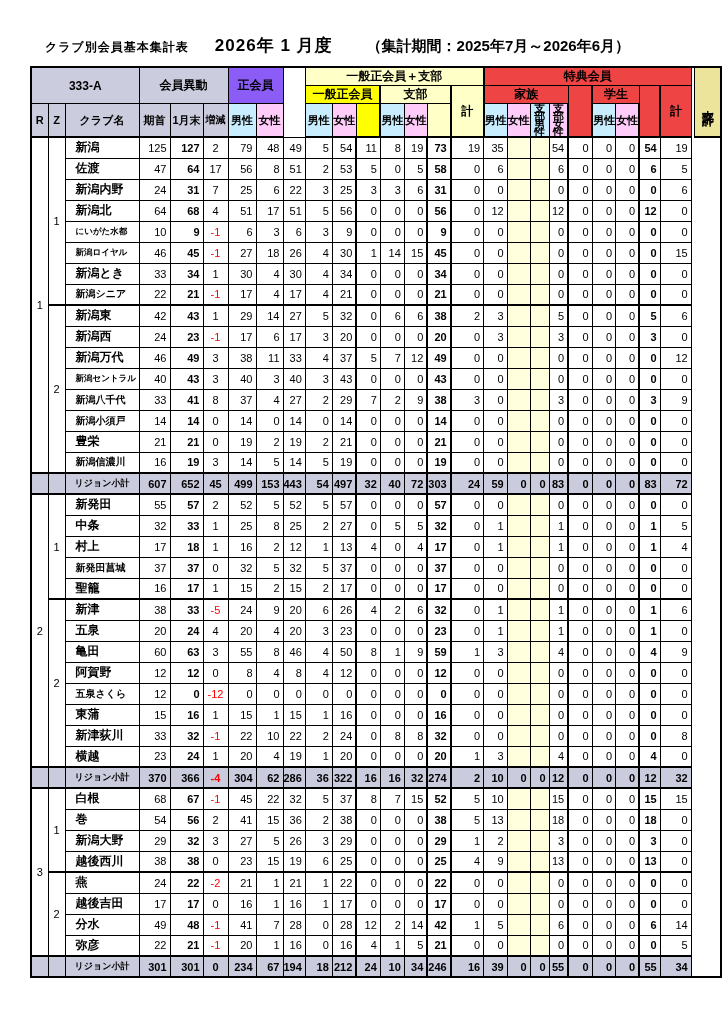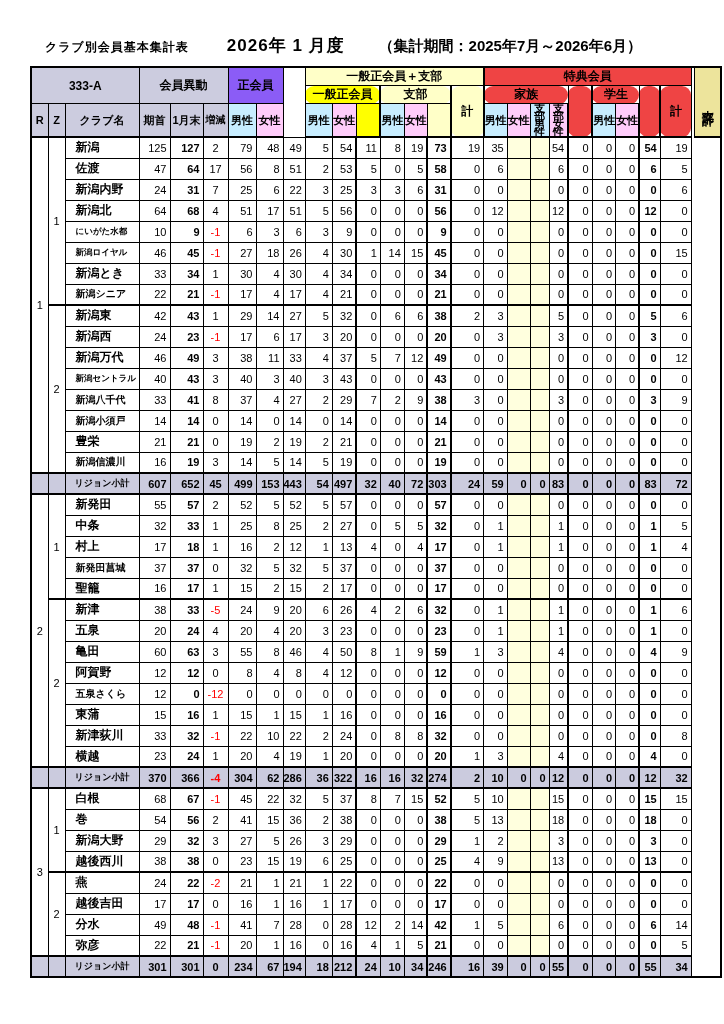--- a/index.html
+++ b/index.html
@@ -3,33 +3,33 @@
 <meta charset="utf-8">
 <style>
   html,body { margin:0; padding:0; background:#fff; }
   .page {
     position:relative; width:724px; height:1024px; background:#ffffff;
     font-family:"Liberation Sans","DejaVu Sans",sans-serif; color:#000;
     overflow:hidden;
   }
   .title { position:absolute; left:45px; top:34px; white-space:nowrap; font-weight:bold; }
   .title .t-main   { font-size:12px; letter-spacing:1px; }
-  .title .t-period { font-size:17px; margin-left:38px; letter-spacing:1px; }
+  .title .t-period { font-size:17px; margin-left:26px; letter-spacing:1px; }
   .title .t-range  { font-size:15px; margin-left:34px; }
 
   table.report {
     position:absolute; left:30px; top:66px;
     border-collapse:collapse; table-layout:fixed;
     border:2px solid #000;
   }
   td,th { border:1px solid #000; padding:0; overflow:hidden; white-space:nowrap;
           font-size:11px; vertical-align:middle; box-sizing:border-box; }
   thead th { font-weight:bold; text-align:center; }
   tr.hA th { height:13px; font-size:12px; }
-  tr.hB th { height:13px; font-size:12px;border-radius:9px; }
+  tr.hB th { height:13px; font-size:12px; }
   tr.hC th { height:24px; font-size:11px; border-bottom:2px solid #000; }
   th.bb { border-bottom:2px solid #000; }
   th.small2 { font-size:7px; line-height:8px; white-space:pre-line; font-weight:bold; }
   th.vert { writing-mode:vertical-rl; text-orientation:upright; letter-spacing:2px;
             font-size:12px; padding-top:2px; }
   td.gap { border-top:none; border-bottom:none; background:#fff; }
 
   
   .lav   { background:#CCCCDF; }
   .peach { background:#8b5cf6; }

